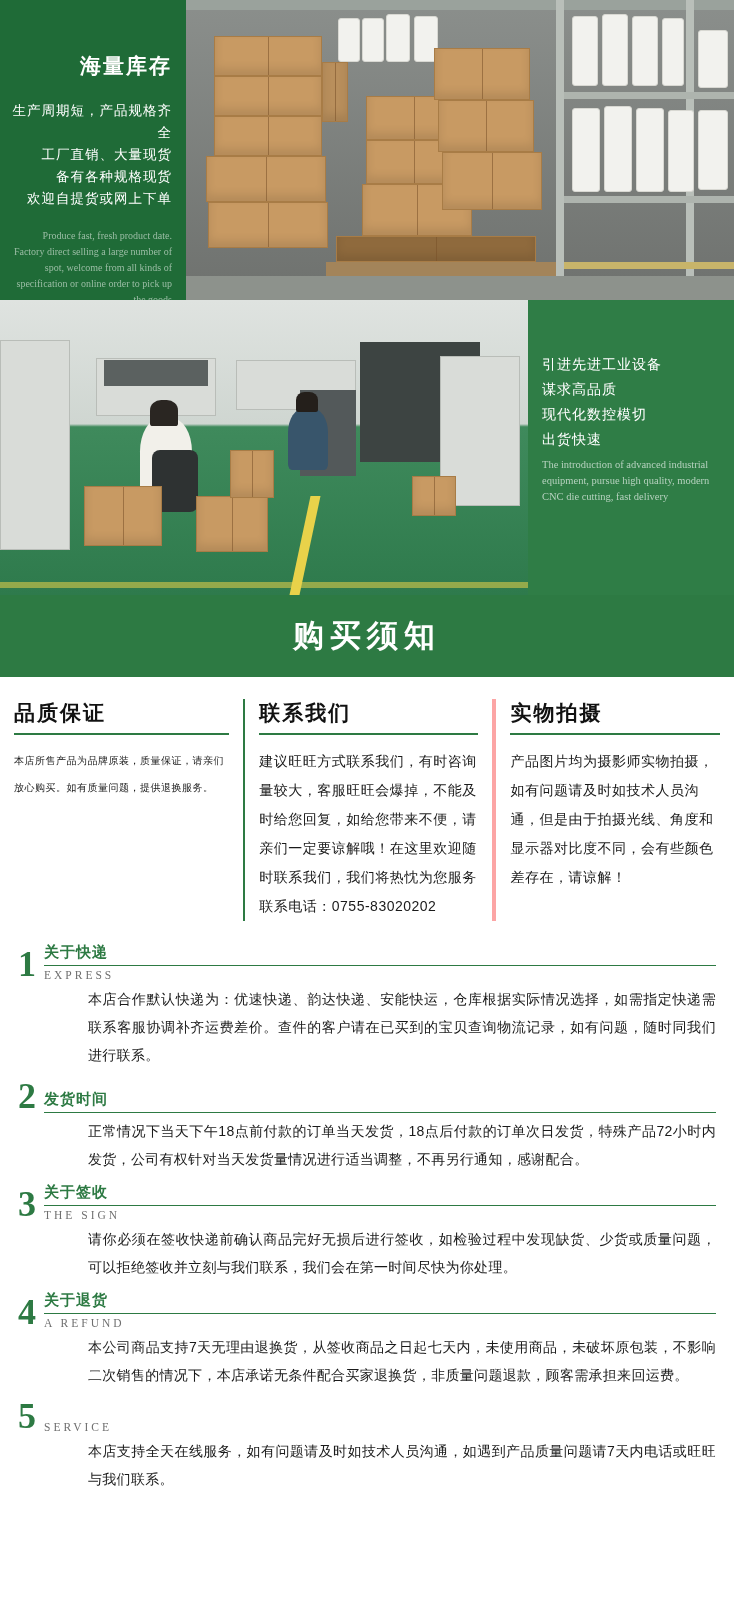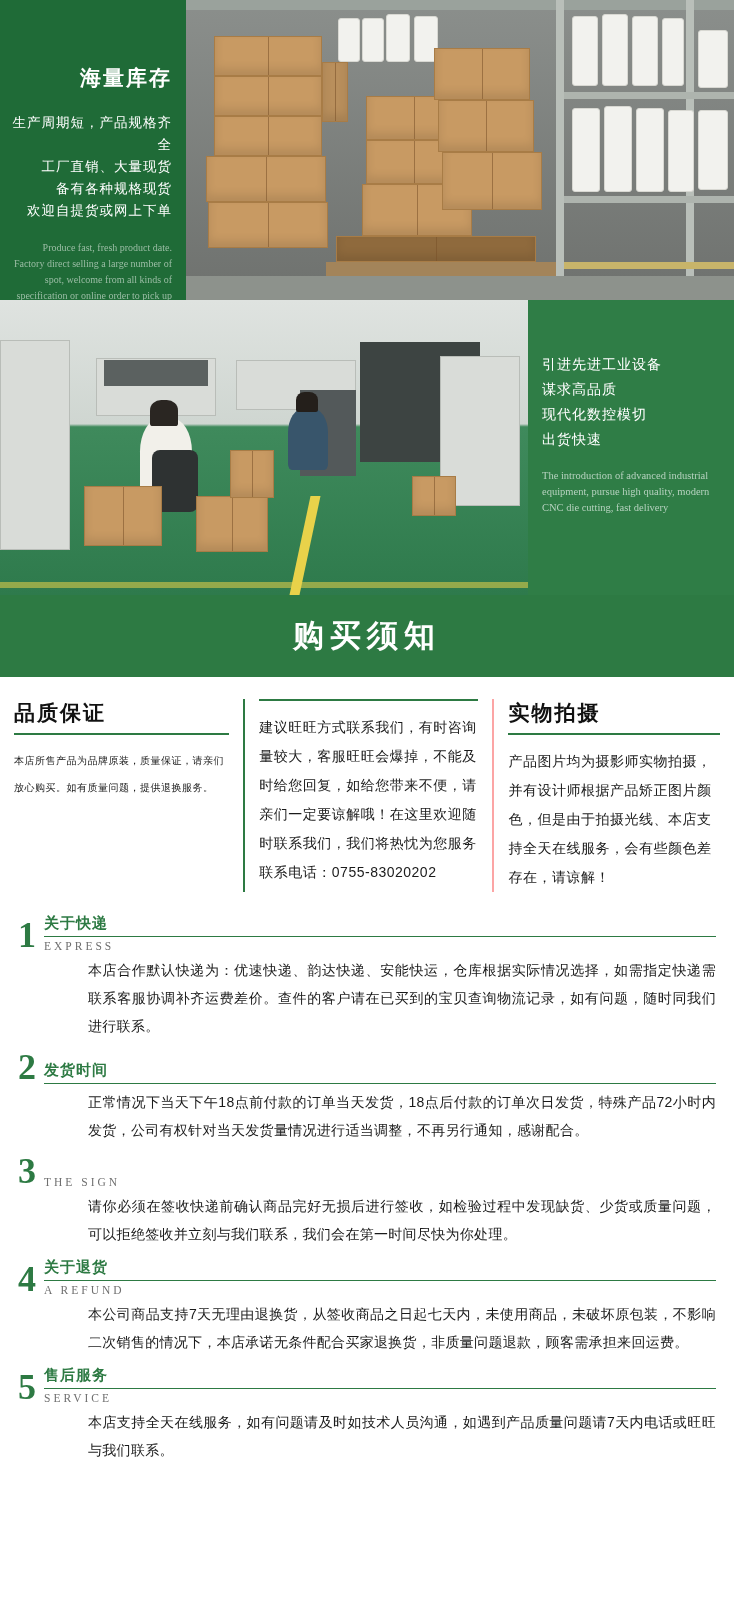--- a/index.html
+++ b/index.html
@@ -27,21 +27,21 @@
   }
   .box:after {
     content: ""; position: absolute; left: 50%; top: 0; bottom: 0; width: 1px;
     background: rgba(120,80,40,0.55);
   }
   .roll {
     position: absolute; background: #f2f2ee; border: 1px solid #d8d8d2;
     border-radius: 3px;
   }
   .sec1 .leftpanel {
-    position: absolute; left: 0; top: 12px; width: 186px; height: 300px;
+    position: absolute; left: 0; top: 0; width: 186px; height: 300px;
     background: #1f6b37;
     padding: 52px 14px 0 10px;
     text-align: right;
   }
   .s1-title {
     color: #ffffff; font-size: 21px; font-weight: bold; letter-spacing: 2px;
     margin-bottom: 20px;
   }
   .s1-line { color: #ffffff; font-size: 13.5px; line-height: 22px; letter-spacing: 1px; }
   .s1-en {
@@ -59,40 +59,40 @@
   .machine { position: absolute; background: #d9dcd8; border: 1px solid #b9bdb8; }
   .dark { position: absolute; background: #4a4f4c; }
   .person { position: absolute; border-radius: 40% 40% 10% 10%; }
   .floorline { position: absolute; background: #e8d24a; }
   .sec2 .rightpanel {
     position: absolute; right: 0; top: 0; width: 206px; height: 295px;
     background: #2f7d46; padding: 52px 12px 0 14px;
   }
   .s2-line { color: #ffffff; font-size: 14px; line-height: 25px; letter-spacing: 1px; }
   .s2-en {
-    margin-top: 16px; color: #b6d2bf; font-size: 10.5px; line-height: 16px;
+    margin-top: 5px; color: #b6d2bf; font-size: 10.5px; line-height: 16px;
     font-family: "Liberation Serif", serif;
   }
 
   
   .sec3 {
     width: 734px; height: 82px; background: #2d7a43;
     display: flex; align-items: center; justify-content: center;
   }
   .sec3 h2 {
     color: #ffffff; font-size: 31px; font-weight: bold; letter-spacing: 6px;
     font-family: "Liberation Sans", sans-serif;
   }
 
   
   .sec4 { display: flex; width: 734px; background: #fff; padding: 22px 0 18px 0; }
   .col { position: relative; padding: 0 14px; }
   .col.c1 { width: 254px; }
   .col.c2 { width: 260px; border-left: 2px solid #2d7a43; }
-  .col.c3 { width: 252px; border-left: 2px solid #fca5a5; }
+  .col.c3 { width: 252px; border-left: 4px solid #fca5a5; }
   .col h3 {
     font-size: 21px; font-weight: bold; color: #111; letter-spacing: 2px;
     margin-bottom: 6px;
   }
   .uline { width: 100%; height: 2px; background: #2d7a43; margin-bottom: 12px; }
   .col p {
     font-size: 10px; line-height: 27px; color: #1a1a1a; letter-spacing: 0.5px;
   }
   .col.c2 p { font-size: 14px; line-height: 29px; }
   .col.c3 p { font-size: 14px; line-height: 29px; }
@@ -208,27 +208,28 @@
     <h2>购买须知</h2>
   </div>
 
   <div class="sec4">
     <div class="col c1">
       <h3>品质保证</h3>
       <div class="uline"></div>
       <p>本店所售产品为品牌原装，质量保证，请亲们放心购买。如有质量问题，提供退换服务。</p>
     </div>
     <div class="col c2">
+      <h3>联系我们</h3>
       <div class="uline"></div>
       <p>建议旺旺方式联系我们，有时咨询量较大，客服旺旺会爆掉，不能及时给您回复，如给您带来不便，请亲们一定要谅解哦！在这里欢迎随时联系我们，我们将热忱为您服务 联系电话：0755-83020202</p>
     </div>
     <div class="col c3">
       <h3>实物拍摄</h3>
       <div class="uline"></div>
-      <p>产品图片均为摄影师实物拍摄，并有设计师根据产品矫正图片颜色，但是由于拍摄光线、本店支持全天在线服务，会有些颜色差存在，请谅解！</p>
+      <p>产品图片均为摄影师实物拍摄，如有问题请及时如技术人员沟通，但是由于拍摄光线、角度和显示器对比度不同，会有些颜色差存在，请谅解！</p>
     </div>
   </div>
 
   <div class="sec5">
 
     <div class="item">
       <div class="item-head">
         <div class="num">1</div>
         <div class="headtext">
           <div class="cn-title">关于快递</div>
@@ -245,20 +246,21 @@
           <div class="cn-title">发货时间</div>
         </div>
       </div>
       <div class="body">正常情况下当天下午18点前付款的订单当天发货，18点后付款的订单次日发货，特殊产品72小时内发货，公司有权针对当天发货量情况进行适当调整，不再另行通知，感谢配合。</div>
     </div>
 
     <div class="item">
       <div class="item-head">
         <div class="num">3</div>
         <div class="headtext">
+          <div class="cn-title">关于签收</div>
           <div class="en-title">THE SIGN</div>
         </div>
       </div>
       <div class="body">请你必须在签收快递前确认商品完好无损后进行签收，如检验过程中发现缺货、少货或质量问题，可以拒绝签收并立刻与我们联系，我们会在第一时间尽快为你处理。</div>
     </div>
 
     <div class="item">
       <div class="item-head">
         <div class="num">4</div>
         <div class="headtext">
@@ -266,21 +268,20 @@
           <div class="en-title">A REFUND</div>
         </div>
       </div>
       <div class="body">本公司商品支持7天无理由退换货，从签收商品之日起七天内，未使用商品，未破坏原包装，不影响二次销售的情况下，本店承诺无条件配合买家退换货，非质量问题退款，顾客需承担来回运费。</div>
     </div>
 
     <div class="item">
       <div class="item-head">
         <div class="num">5</div>
         <div class="headtext">
-          <div class="cn-title">售后服务</div>
           <div class="en-title">SERVICE</div>
         </div>
       </div>
       <div class="body">本店支持全天在线服务，如有问题请及时如技术人员沟通，如遇到产品质量问题请7天内电话或旺旺与我们联系。</div>
     </div>
 
   </div>
 </div>
 
 </body></html>

